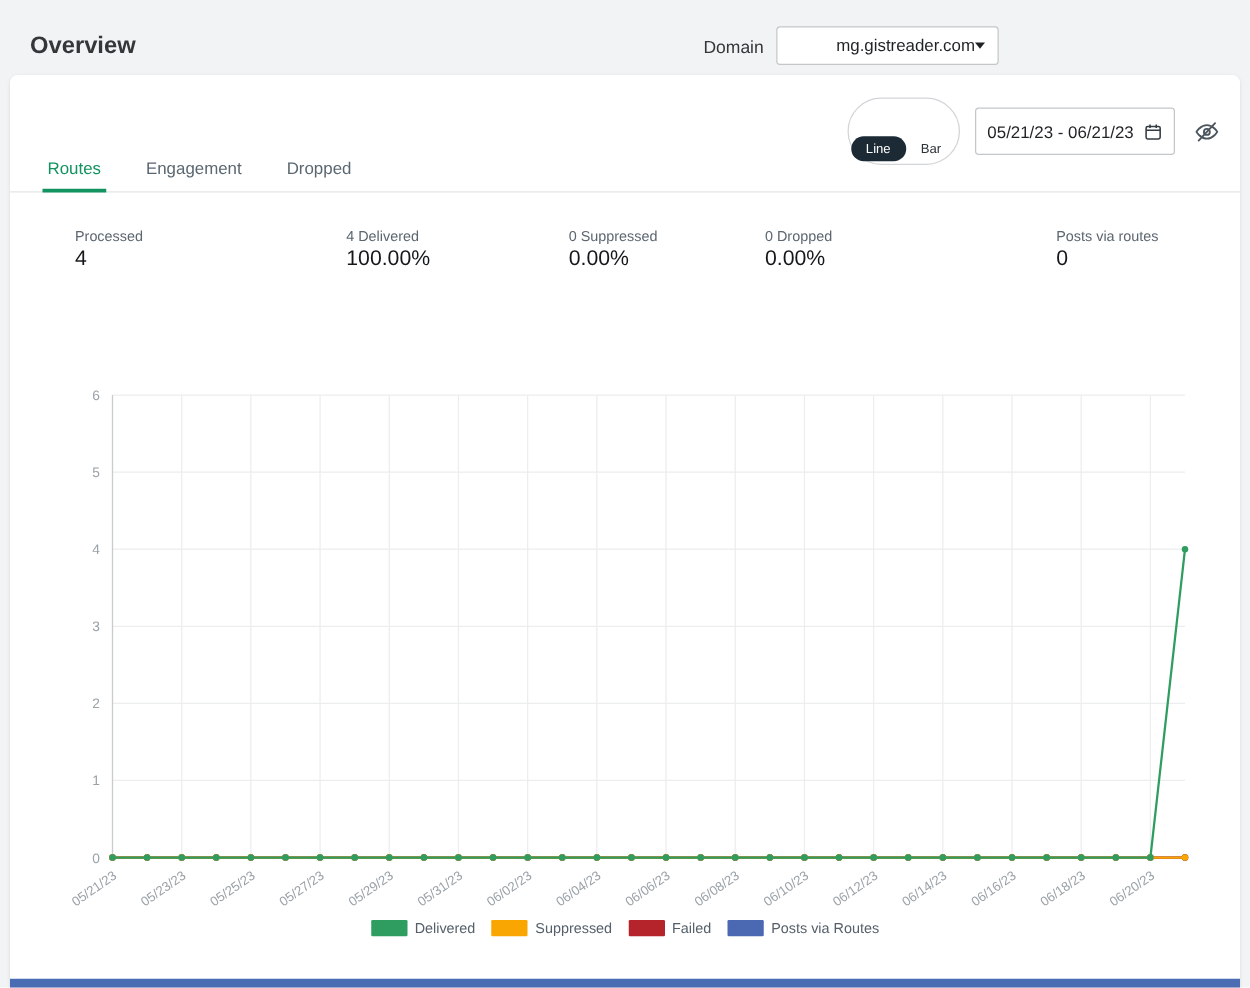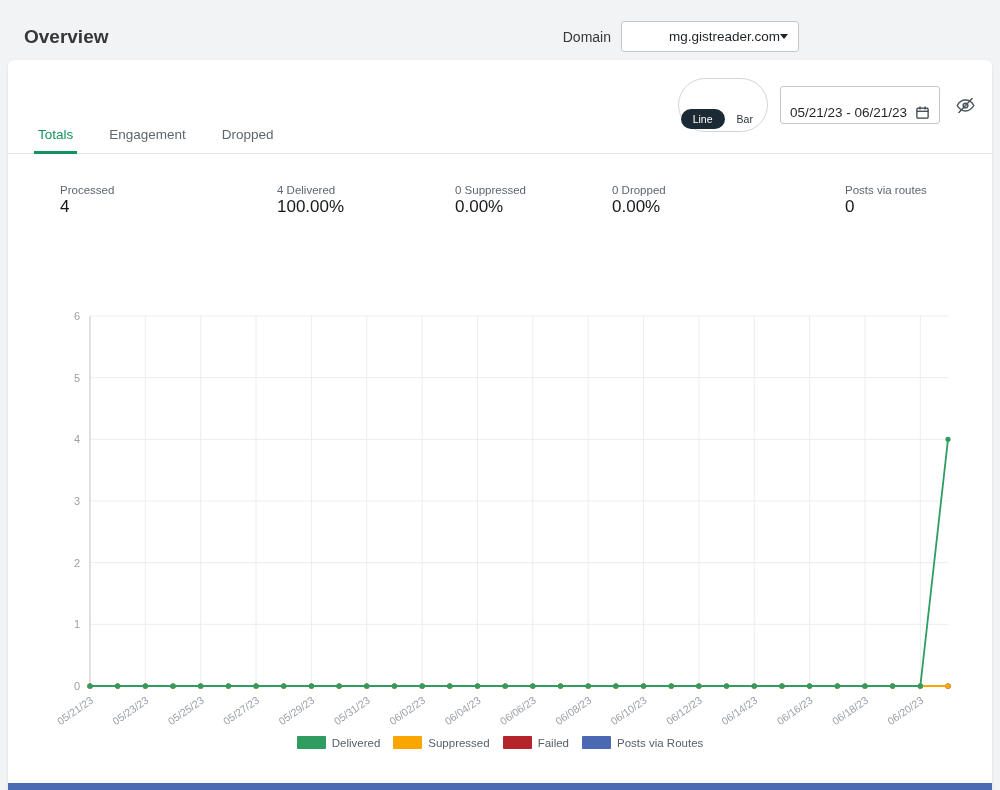--- a/index.html
+++ b/index.html
@@ -26,21 +26,21 @@
   
   .card { position:absolute; left:8px; top:60px; width:984px; height:730px;
     background:#fff; border-radius:6px 6px 0 0; box-shadow:0 1px 3px rgba(0,0,0,.10); }
 
   
   .controls { position:absolute; top:18px; right:14px; display:flex; align-items:center; gap:12px; }
   .toggle { display:flex; align-items:center; border:1px solid #d2d5d7; border-radius:999px;
     background:#fff; padding:2px; }
   .toggle-opt { font-size:10.5px; padding:4px 12px; color:#2c3338; cursor:pointer; border-radius:999px;margin-top:28px; }
   .toggle-opt.active { background:#1b2a35; color:#fff; }
-  .date-box { display:flex; gap:8px; border:1px solid #c3c7c9;
+  .date-box { display:flex; align-items:center; gap:8px; border:1px solid #c3c7c9;
     border-radius:3px; height:31px; padding:18px 9px; font-size:13.5px; color:#1f2326;
     background:#fff; cursor:pointer; }
   .eye-btn { display:flex; align-items:center; justify-content:center; width:26px; height:26px; cursor:pointer; }
 
   
   .tabbar { position:absolute; left:0; top:60px; width:100%; height:34px;
     border-bottom:1px solid #e4e6e7; display:flex; align-items:flex-end;
     padding-left:26px; gap:28px; }
   .tab { font-size:13.5px; color:#5b6770; padding:0 4px 11px 4px; cursor:pointer; position:relative; }
   .tab.active { color:#13935f; }
@@ -103,21 +103,21 @@
         <svg width="21" height="21" viewBox="0 0 24 24" fill="none" stroke="#4c565e" stroke-width="1.7" stroke-linecap="round">
           <path d="M2.5 12s3.5-6.2 9.5-6.2 9.5 6.2 9.5 6.2-3.5 6.2-9.5 6.2S2.5 12 2.5 12z"></path>
           <circle cx="12" cy="12" r="2.7"></circle>
           <line x1="4.5" y1="20" x2="19.5" y2="4"></line>
         </svg>
       </span>
     </div>
   </div>
 
   <div class="tabbar">
-    <div class="tab active">Totals</div>
+    <div class="tab active">Routes</div>
     <div class="tab">Engagement</div>
     <div class="tab">Dropped</div>
   </div>
 
   <div class="stats">
     <div class="stat" style="left:52px;">
       <div class="stat-label">Processed</div>
       <div class="stat-value">4</div>
     </div>
     <div class="stat" style="left:269px;">

